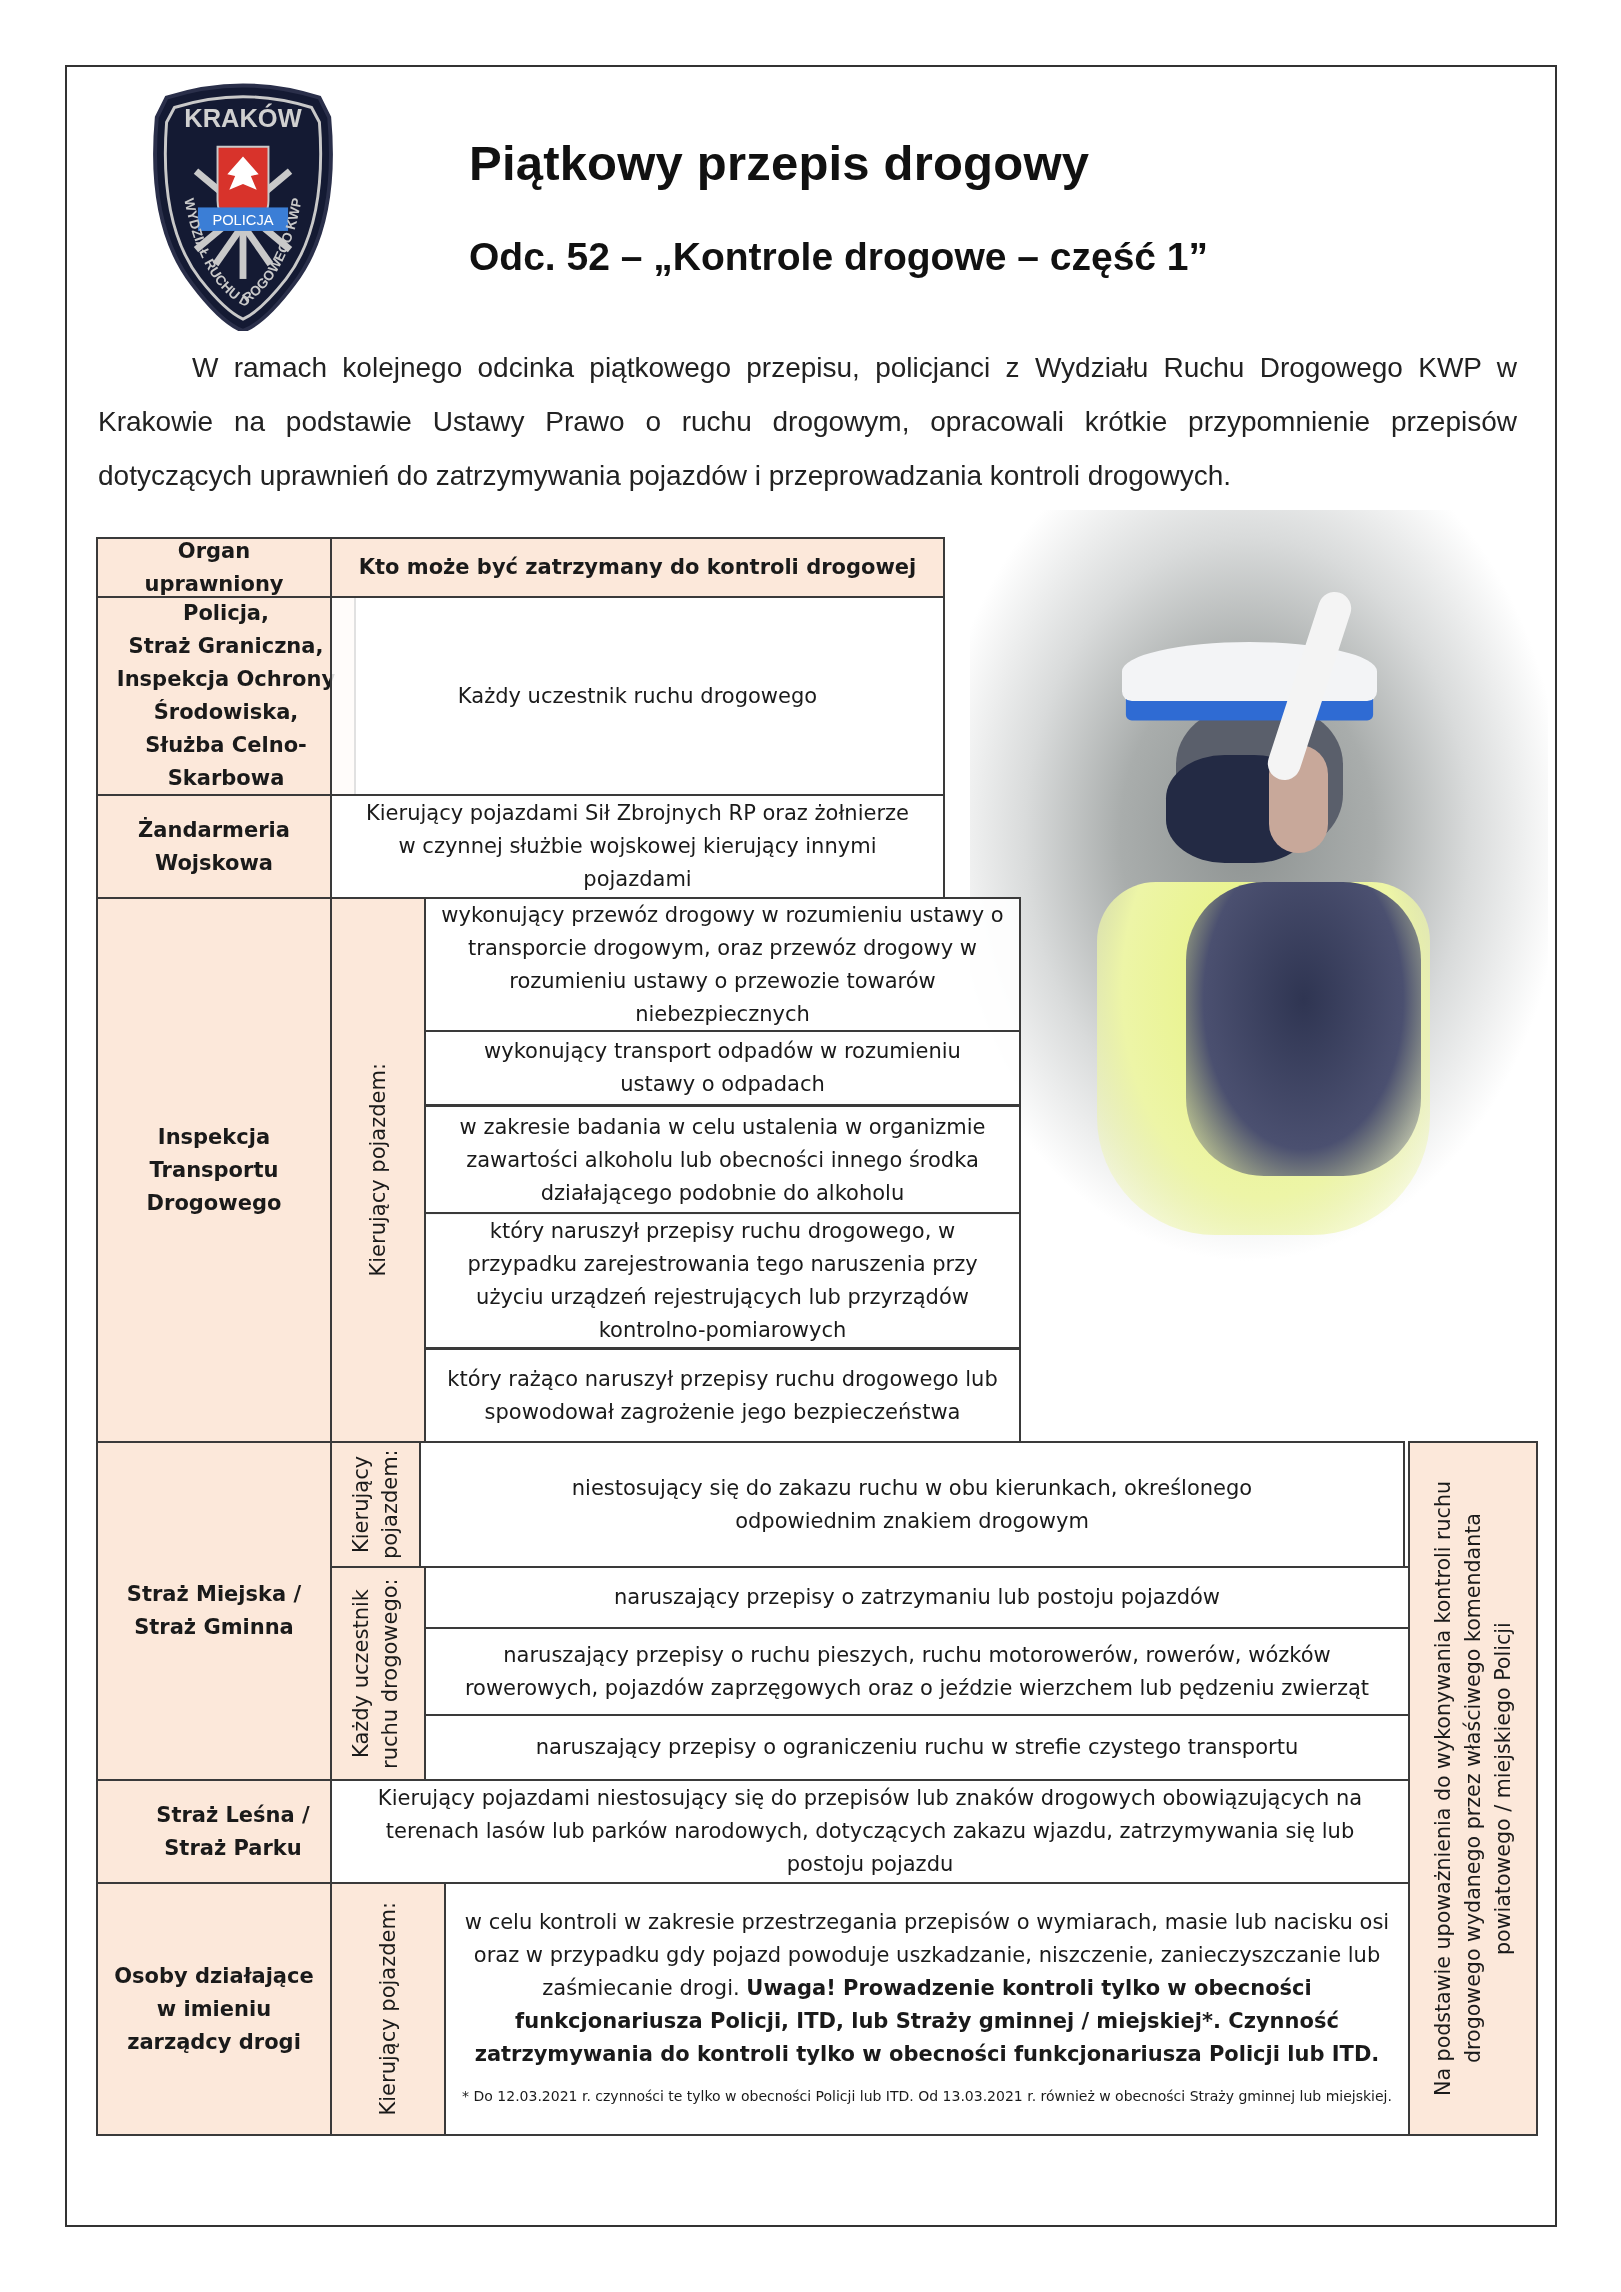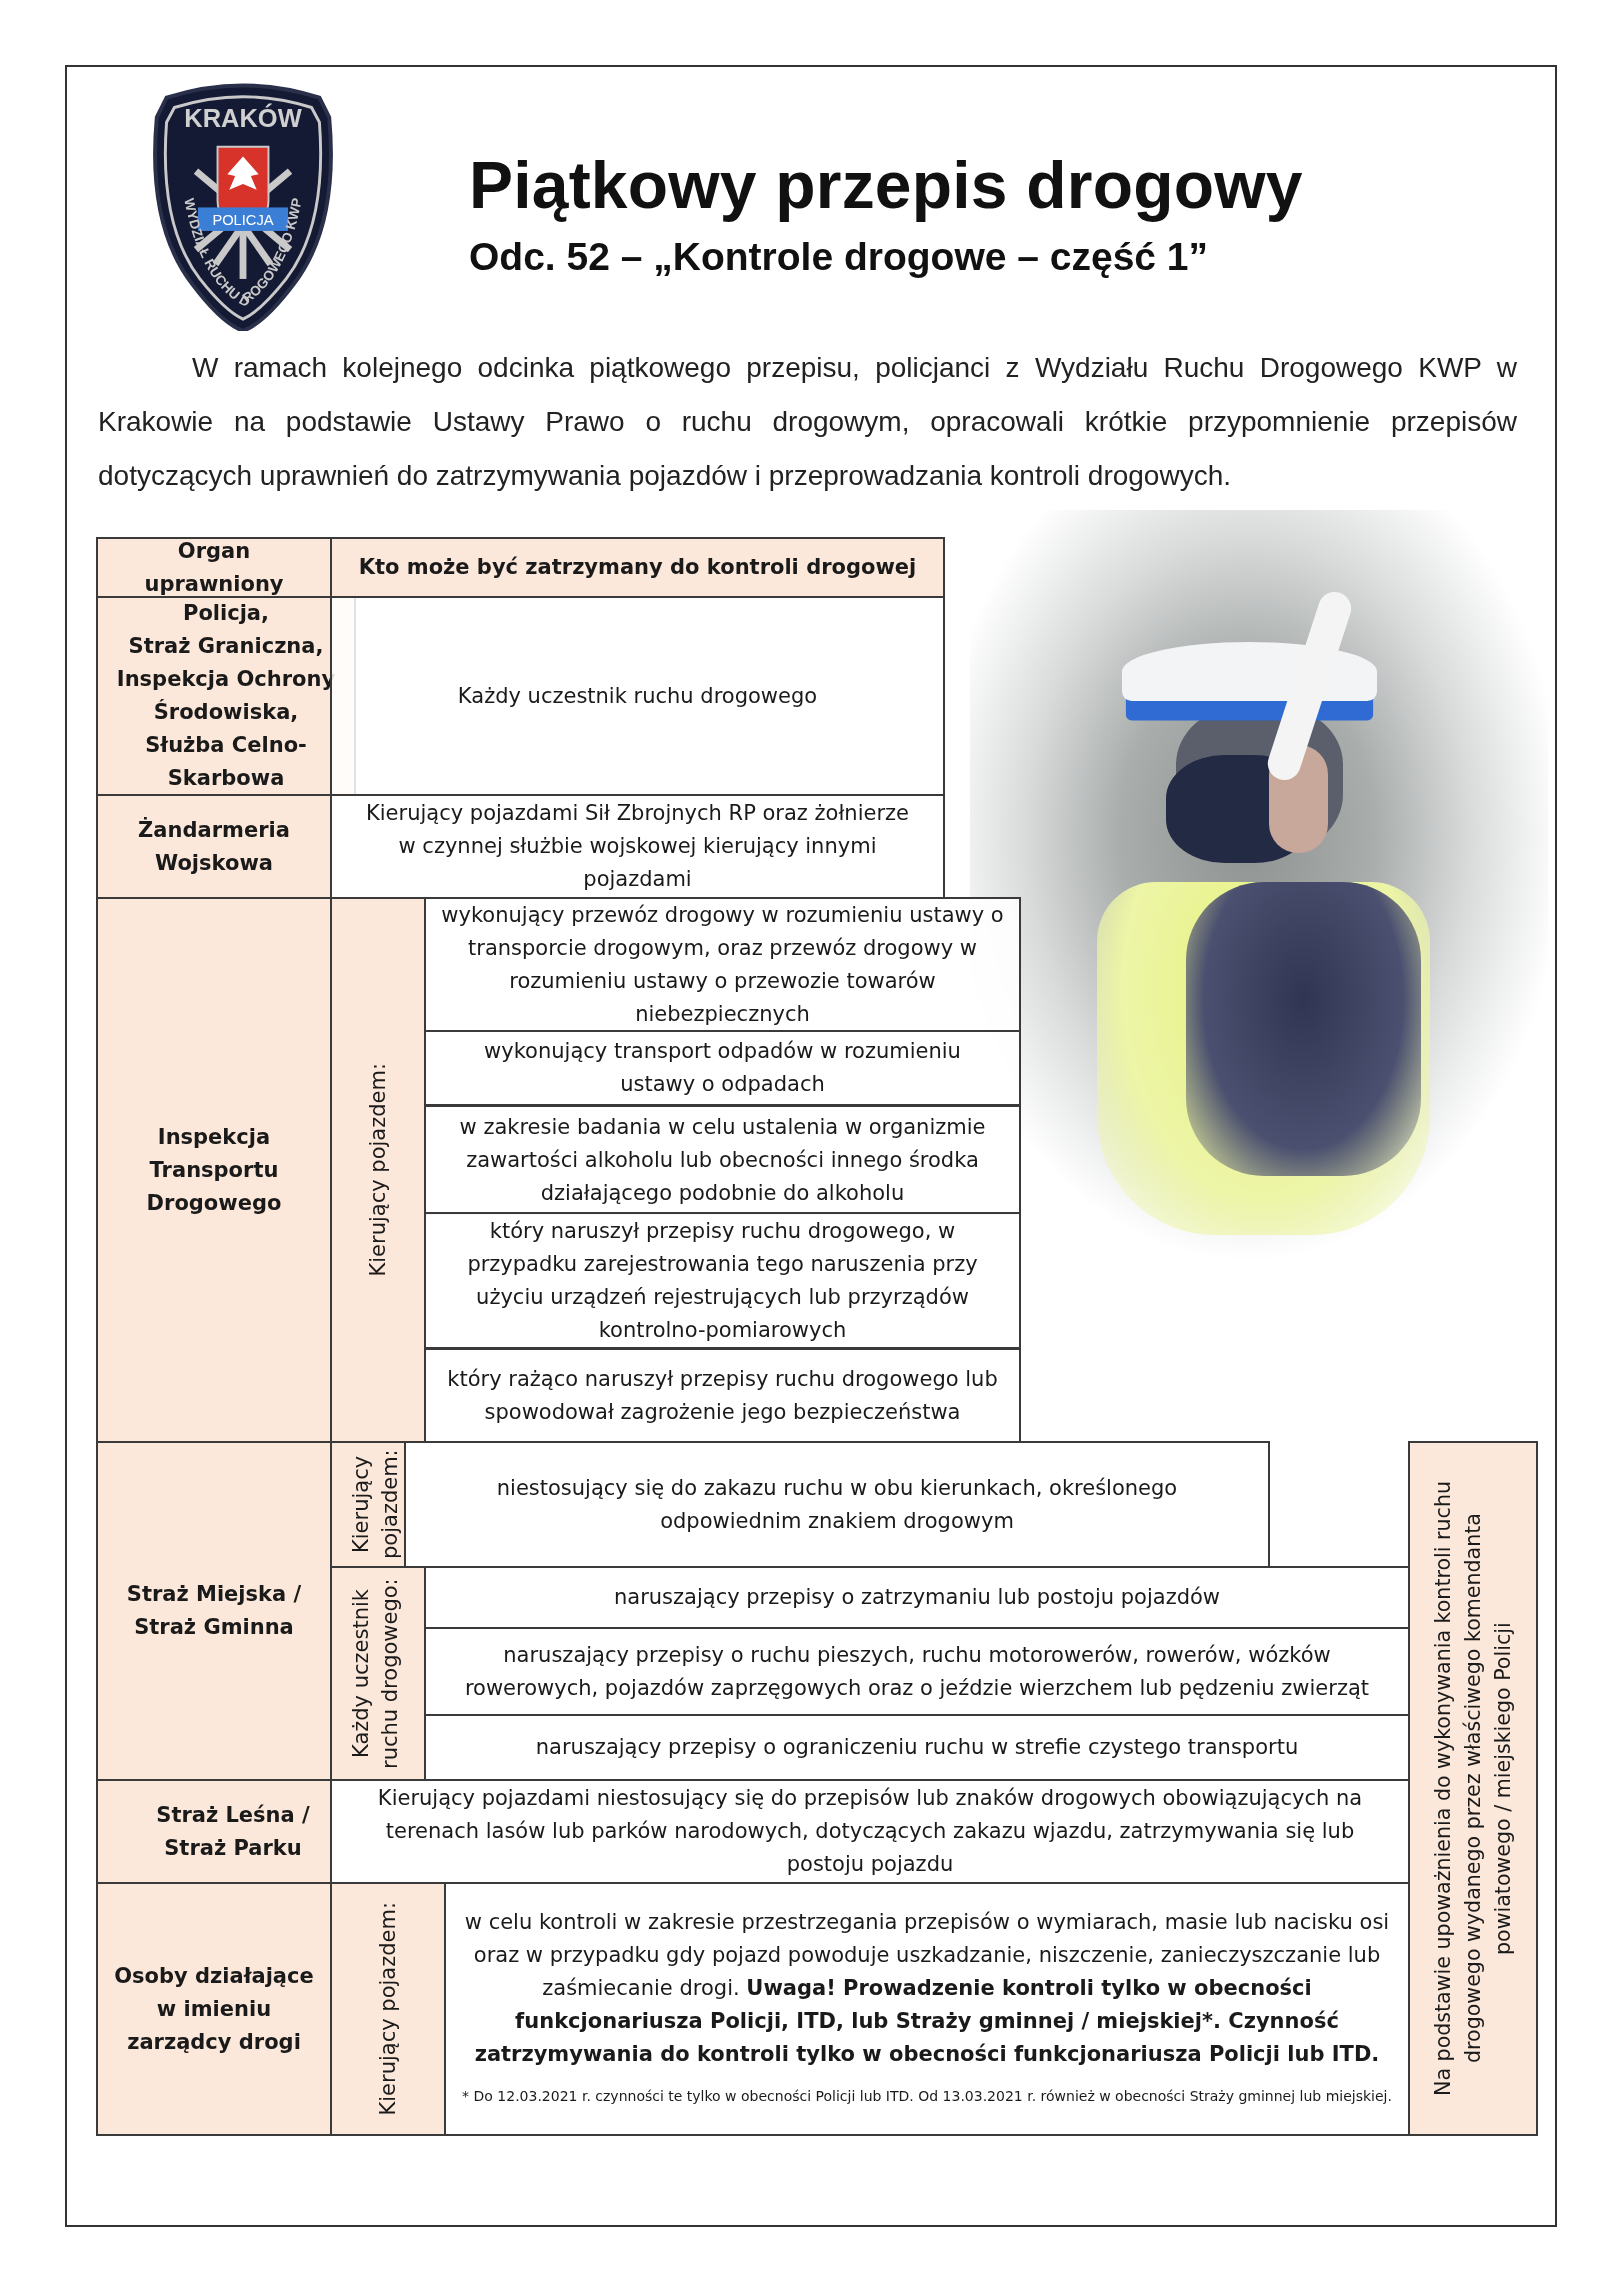--- a/index.html
+++ b/index.html
@@ -12,21 +12,21 @@
   .photo .vest{position:absolute;left:127px;top:372px;width:333px;height:353px;border-radius:59px 59px 118px 118px;
     background:radial-gradient(ellipse at 50% 30%, #e6f27a 0%, #edf5a7 60%, rgba(255,255,255,0) 100%);}
   .photo .jacket{position:absolute;left:216px;top:372px;width:235px;height:294px;border-radius:78px;background:radial-gradient(ellipse at 50% 40%, #2f3552 0%, #4b5070 60%, rgba(255,255,255,0) 100%);}
   .photo .cap{position:absolute;left:152px;top:132px;width:255px;height:59px;border-radius:50% 50% 9.8px 9.8px;background:#f3f4f6;box-shadow:0 23.5px 0 -3.9px #2f6bd3;}
   .photo .face{position:absolute;left:206px;top:196px;width:167px;height:147px;border-radius:40%;background:#5a5f6b;}
   .photo .mask{position:absolute;left:196px;top:245px;width:147px;height:108px;border-radius:40%;background:#232a44;}
   .photo .sign{position:absolute;left:323px;top:78px;width:33px;height:196px;border-radius:17.6px;background:#f4f4f4;transform:rotate(18deg);}
   .photo .hand{position:absolute;left:299px;top:235px;width:59px;height:108px;border-radius:29px;background:#c8a89a;}
 
   .logo{position:absolute;left:147px;top:78px;width:192px;height:253px;}
-  .title{position:absolute;left:469px;top:147px;font-size:66px;font-weight:bold;white-space:nowrap;letter-spacing:0.2px;}
+  .title{position:absolute;left:469px;top:135px;font-size:49px;font-weight:bold;white-space:nowrap;letter-spacing:0.2px;}
   .subtitle{position:absolute;left:469px;top:235px;font-size:39px;font-weight:bold;white-space:nowrap;}
   .intro{position:absolute;left:98px;top:341px;width:1419px;font-size:28px;line-height:54px;text-align:justify;text-indent:94px;color:#222;}
 
   .tbl{position:absolute;font-family:"DejaVu Sans",sans-serif;}
   .cell{position:absolute;box-sizing:border-box;border:2px solid #3a3a3a;display:flex;align-items:center;justify-content:center;text-align:center;font-size:21px;line-height:33px;padding:0 7.8px;color:#1a1a1a;background:#fff;}
   .peach{background:#fce8da;}
   .b{font-weight:bold;}
   .vert{writing-mode:vertical-rl;transform:rotate(180deg);}
   .cell .inner{display:block;}
   .note{font-size:14px;line-height:31px;}
@@ -108,21 +108,21 @@
 
   <div class="cell peach b" style="left:96px;top:1441px;width:236px;height:340px;">
     <span class="inner"><span>Straż Miejska /</span><br><span>Straż Gminna</span></span>
   </div>
   <div class="cell peach" style="left:330px;top:1441px;width:96px;height:127px;line-height:29px;">
     <span class="vert" style="width:63px;">Kierujący pojazdem:</span>
   </div>
   <div class="cell peach" style="left:330px;top:1566px;width:96px;height:215px;line-height:29px;">
     <span class="vert" style="width:63px;">Każdy uczestnik ruchu drogowego:</span>
   </div>
-  <div class="cell" style="left:404px;top:1441px;width:866px;height:127px;padding:0 86px;">niestosujący się do zakazu ruchu w obu kierunkach, określonego odpowiednim znakiem drogowym</div>
+  <div class="cell" style="left:419px;top:1441px;width:986px;height:127px;padding:0 86px;">niestosujący się do zakazu ruchu w obu kierunkach, określonego odpowiednim znakiem drogowym</div>
   <div class="cell" style="left:424px;top:1566px;width:986px;height:63px;">naruszający przepisy o zatrzymaniu lub postoju pojazdów</div>
   <div class="cell" style="left:424px;top:1627px;width:986px;height:89px;">naruszający przepisy o ruchu pieszych,  ruchu motorowerów, rowerów, wózków rowerowych, pojazdów zaprzęgowych oraz o jeździe wierzchem lub pędzeniu zwierząt</div>
   <div class="cell" style="left:424px;top:1714px;width:986px;height:67px;">naruszający przepisy o ograniczeniu ruchu w strefie czystego transportu</div>
 
   <div class="cell peach b" style="left:96px;top:1779px;width:274px;height:105px;">
     <span class="inner"><span>Straż Leśna /</span><br><span>Straż Parku</span></span>
   </div>
   <div class="cell" style="left:330px;top:1779px;width:1080px;height:105px;padding:0 39px;">Kierujący pojazdami niestosujący się do przepisów lub znaków drogowych obowiązujących na terenach lasów lub parków narodowych, dotyczących zakazu wjazdu,  zatrzymywania się lub postoju pojazdu</div>
 
   <div class="cell peach b" style="left:96px;top:1882px;width:236px;height:254px;">

